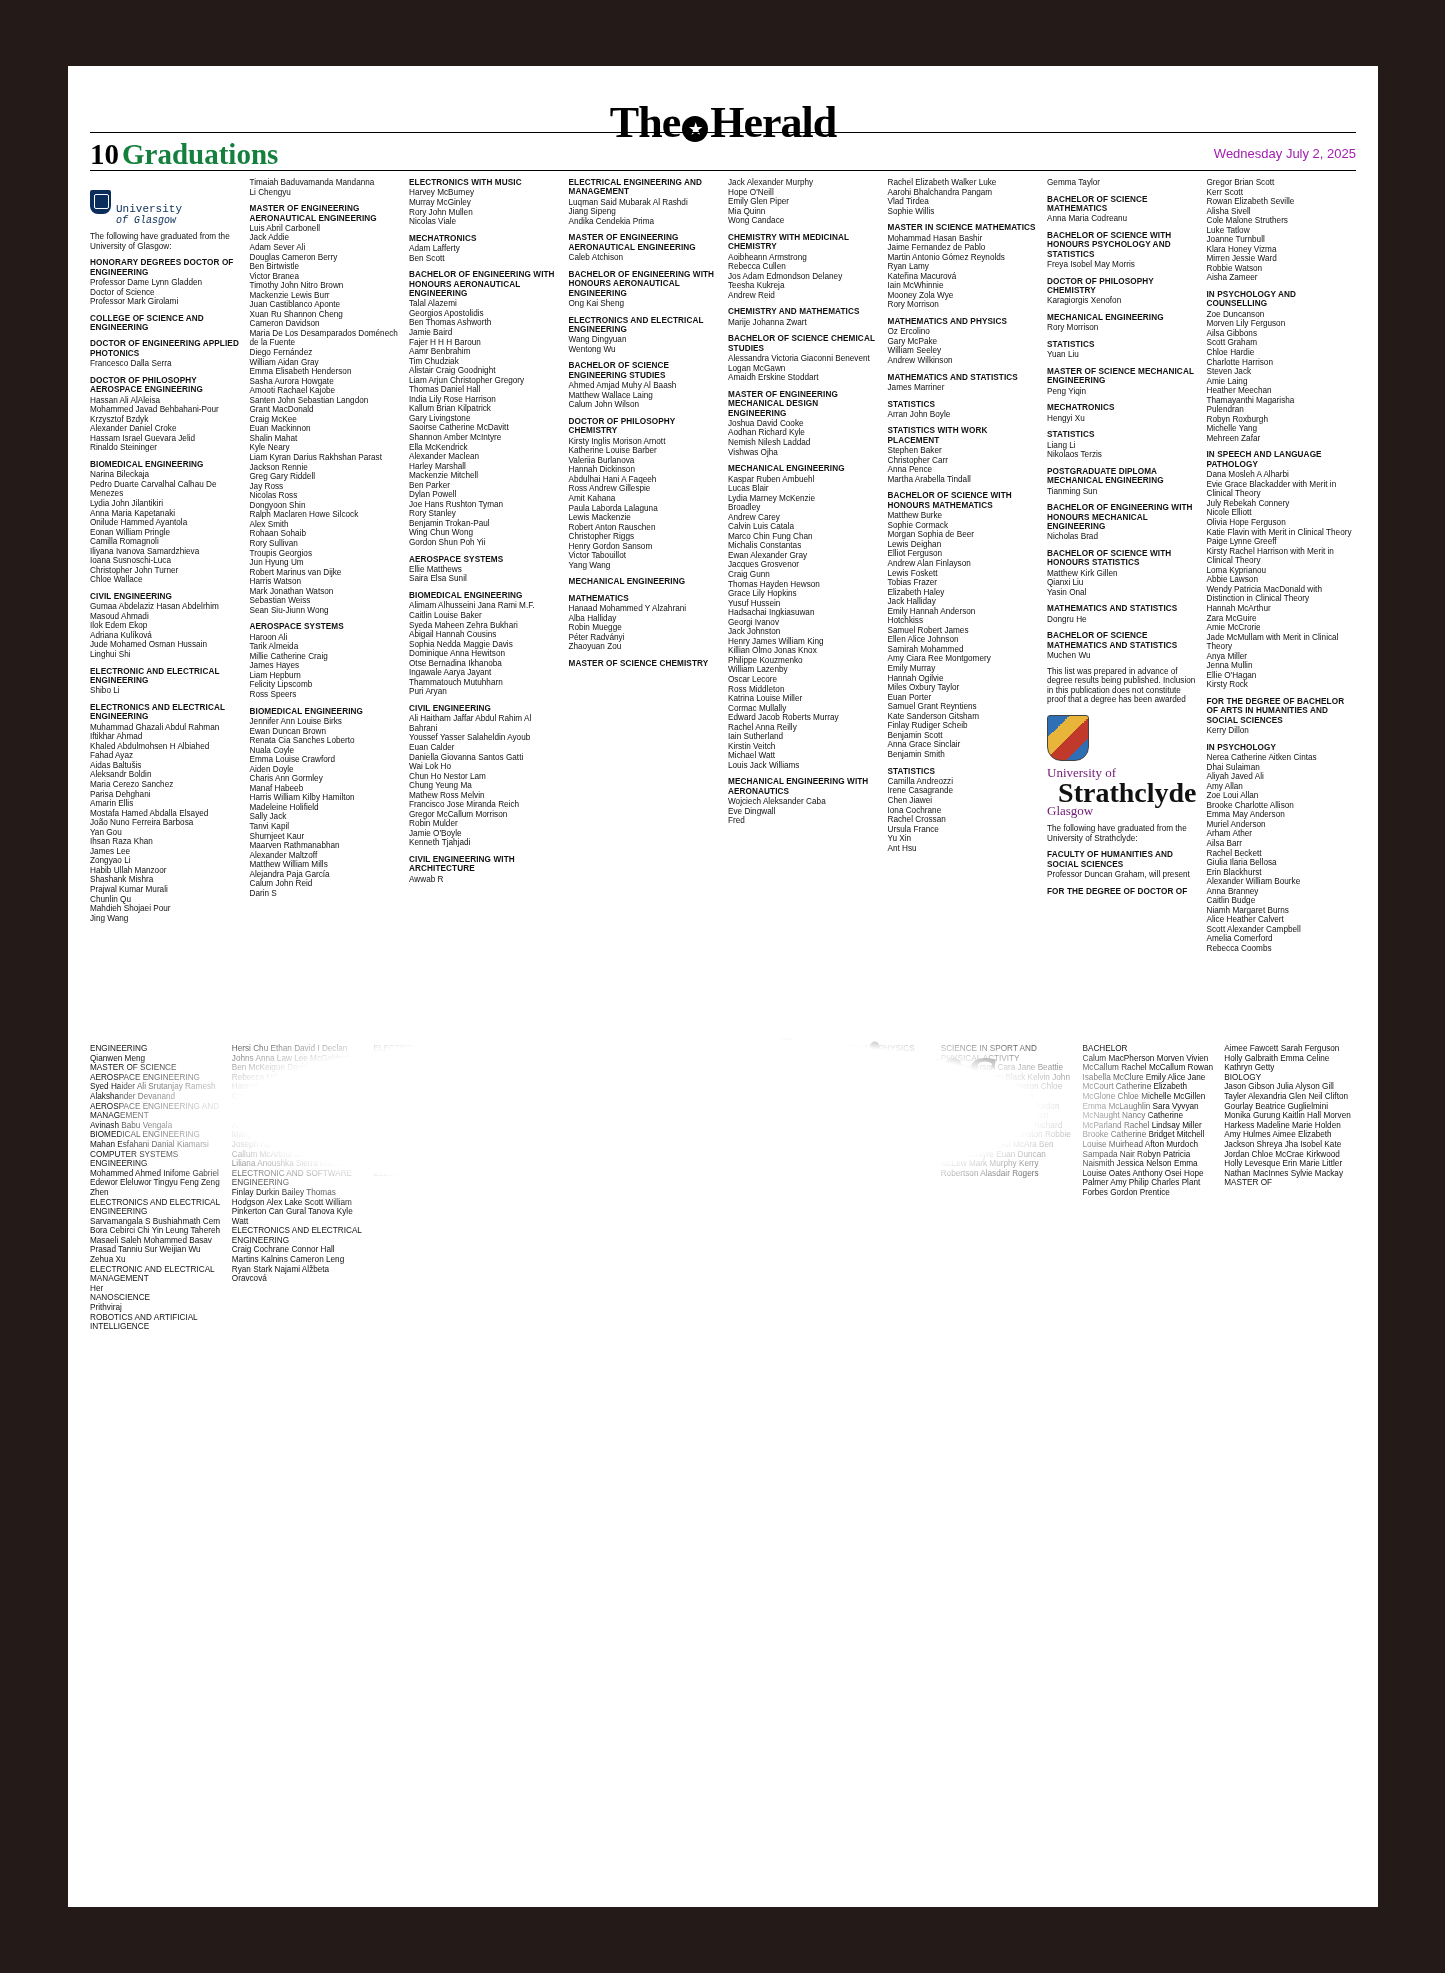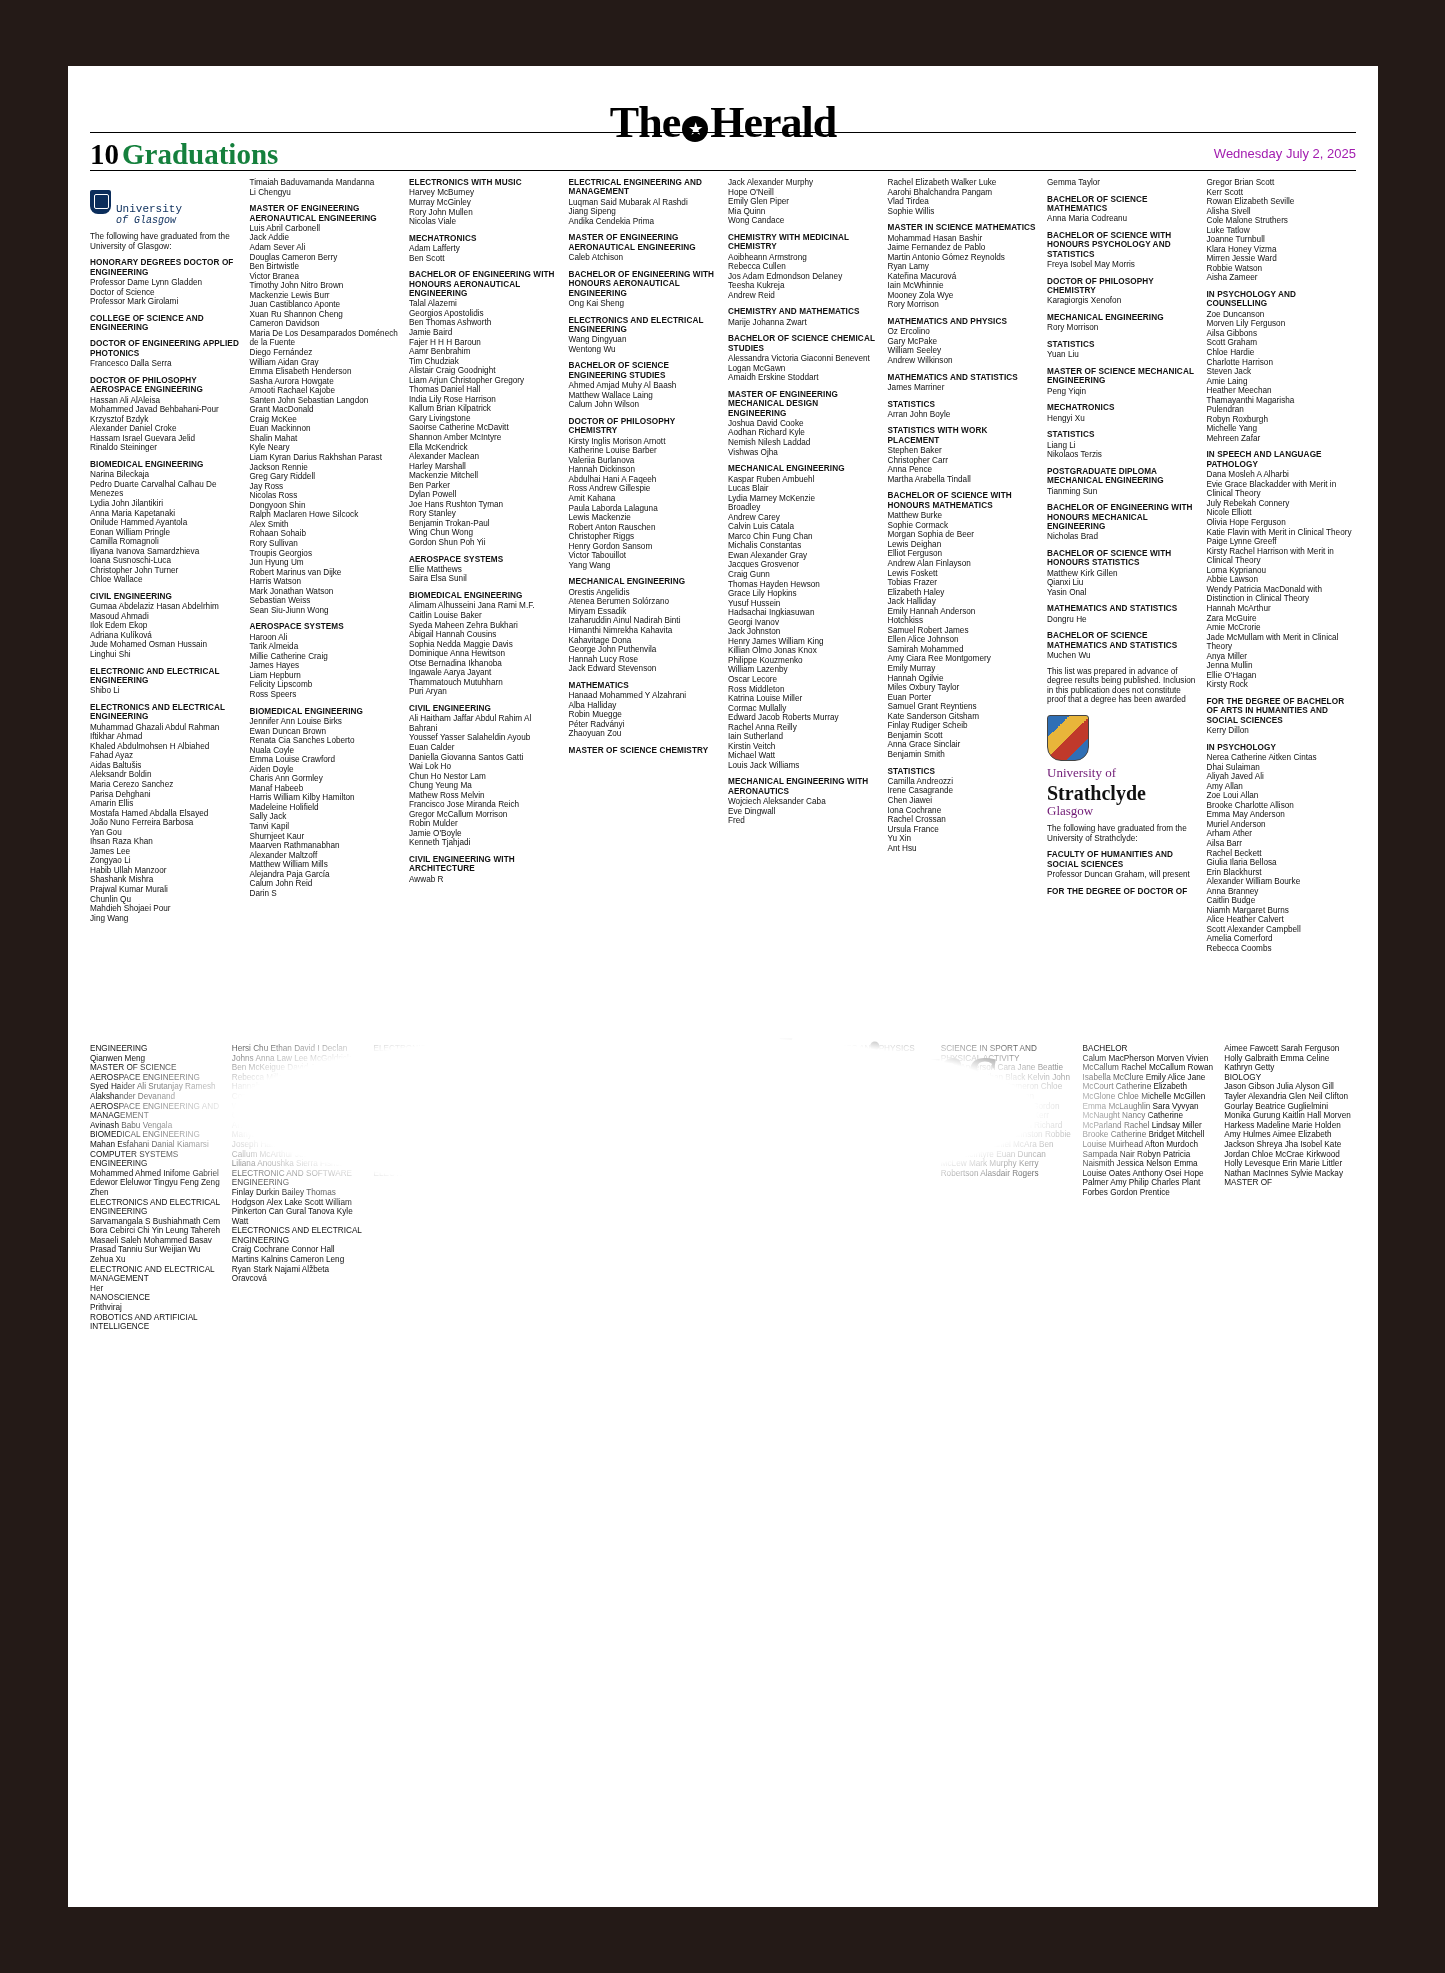--- a/index.html
+++ b/index.html
@@ -30,21 +30,21 @@
   
   .uoflogo{display:flex;align-items:center;gap:5px;margin-bottom:6px;}
   .uoflogo .crest{width:21px;height:24px;background:#0b2d5b;border-radius:2px 2px 8px 8px;position:relative;}
   .uoflogo .crest:after{content:"";position:absolute;left:4px;top:4px;width:13px;height:13px;border:1.6px solid #fff;border-radius:2px;}
   .uoflogo .txt{font-family:Liberation Mono, monospace;line-height:11px;color:#0b2d5b;margin-top:26px;}
   .uoflogo .txt b{display:block;font-size:11px;font-weight:400;}
   .uoflogo .txt i{display:block;font-size:10px;font-style:italic;}
 
   .strath{margin-top:10px;}
   .strath .shield{width:40px;height:44px;margin-bottom:4px;background:linear-gradient(135deg,#2f6fb5 0 25%,#e8b53a 25% 50%,#c0392b 50% 75%,#2f6fb5 75%);border:1.5px solid #444;border-radius:3px 3px 14px 14px;}
-  .strath .s1{font-family:"Liberation Serif",serif;font-size:20px;font-weight:700;color:#111;line-height:20px;}
+  .strath .s1{font-family:"Liberation Serif",serif;font-size:28px;font-weight:700;color:#111;line-height:20px;text-align:right;}
   .strath .s2{font-family:"Liberation Serif",serif;font-size:13px;color:#701a75;line-height:15px;margin-bottom:3px;}
 
   
   .congrats{position:absolute;left:0;right:0;top:20px;text-align:center;font-family:"Liberation Serif",serif;font-style:italic;font-size:86px;color:#111;letter-spacing:-1px;}
   .bcols{position:absolute;left:22px;top:44px;right:22px;bottom:8px;display:flex;gap:10px;}
   .bcol{flex:1;font-size:8.2px;line-height:9.6px;color:#111;position:relative;}
   .veil{position:absolute;left:120px;top:1012px;width:1030px;height:200px;background:radial-gradient(ellipse at center,#fff 55%,rgba(255,255,255,0) 78%);pointer-events:none;}
 </style>
 </head>
 <body>
@@ -307,29 +307,20 @@
 Ross Andrew Gillespie
 Amit Kahana
 Paula Laborda Lalaguna
 Lewis Mackenzie
 Robert Anton Rauschen
 Christopher Riggs
 Henry Gordon Sansom
 Victor Tabouillot
 Yang Wang</div>
           <div class="hd">MECHANICAL ENGINEERING</div>
-          <div class="nm">Orestis Angelidis
-Atenea Berumen Solórzano
-Miryam Essadik
-Izaharuddin Ainul Nadirah Binti
-Himanthi Nimrekha Kahavita
-Kahavitage Dona
-George John Puthenvila
-Hannah Lucy Rose
-Jack Edward Stevenson</div>
           <div class="hd">MATHEMATICS</div>
           <div class="nm">Hanaad Mohammed Y Alzahrani
 Alba Halliday
 Robin Muegge
 Péter Radványi
 Zhaoyuan Zou</div>
           <div class="hd">MASTER OF SCIENCE CHEMISTRY</div>
         </div>
         <div class="col">
           <div class="nm first">Jack Alexander Murphy

